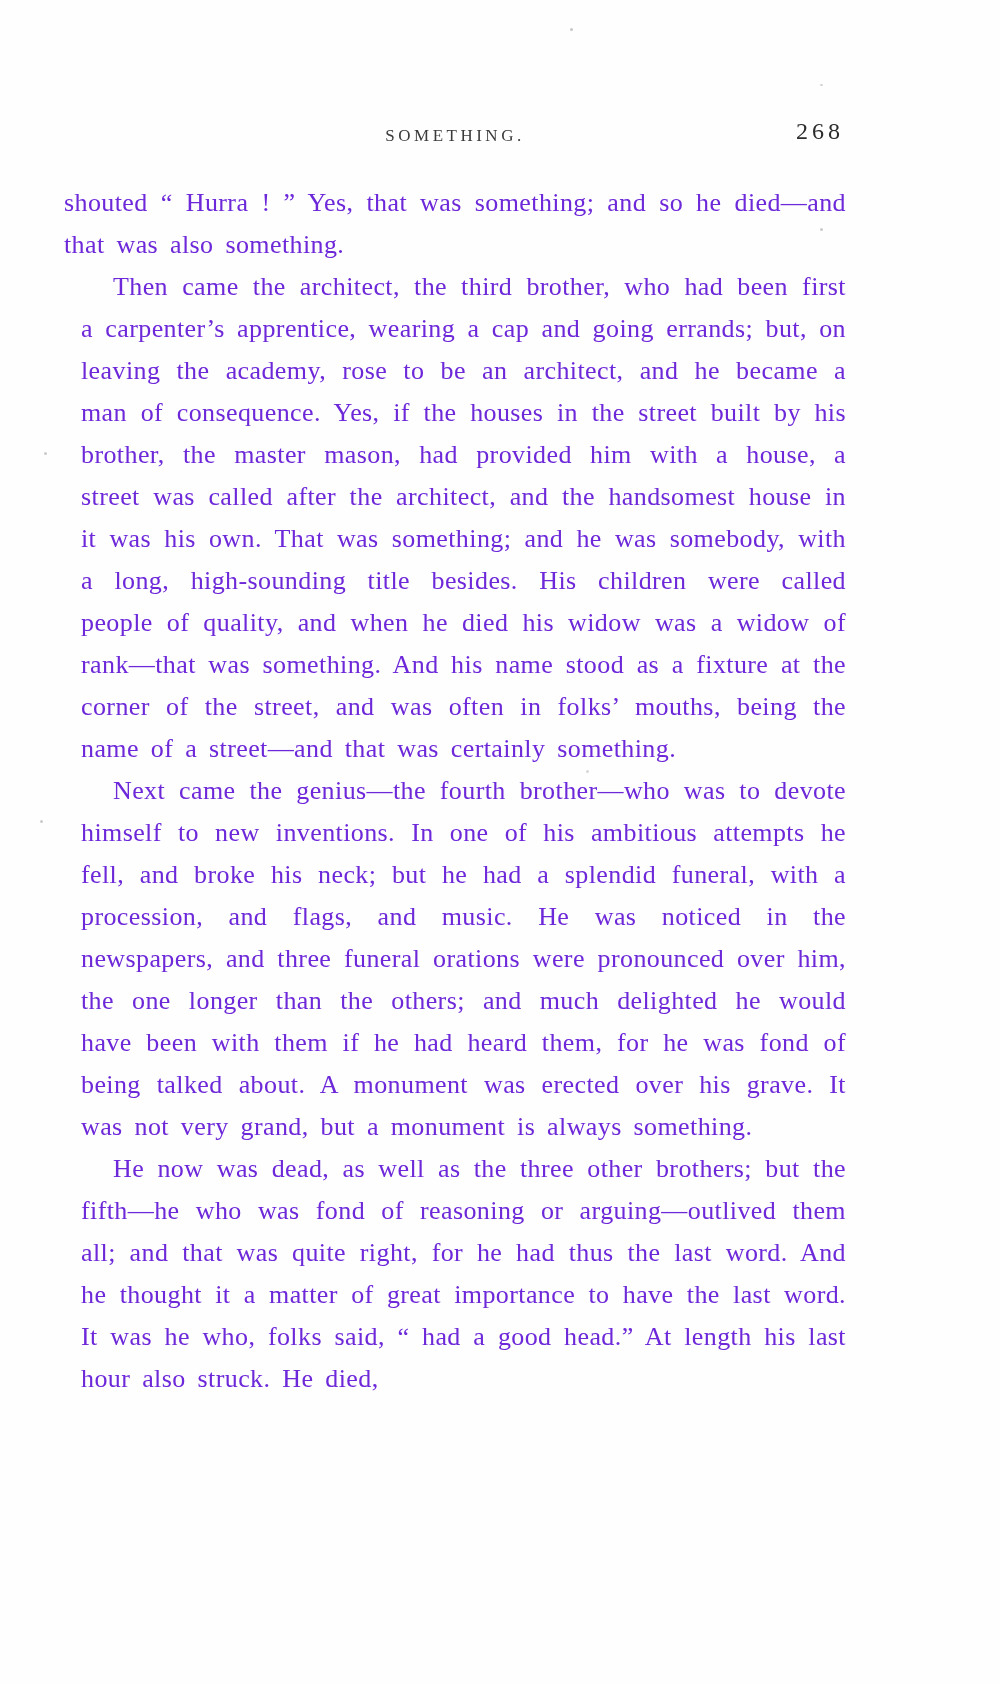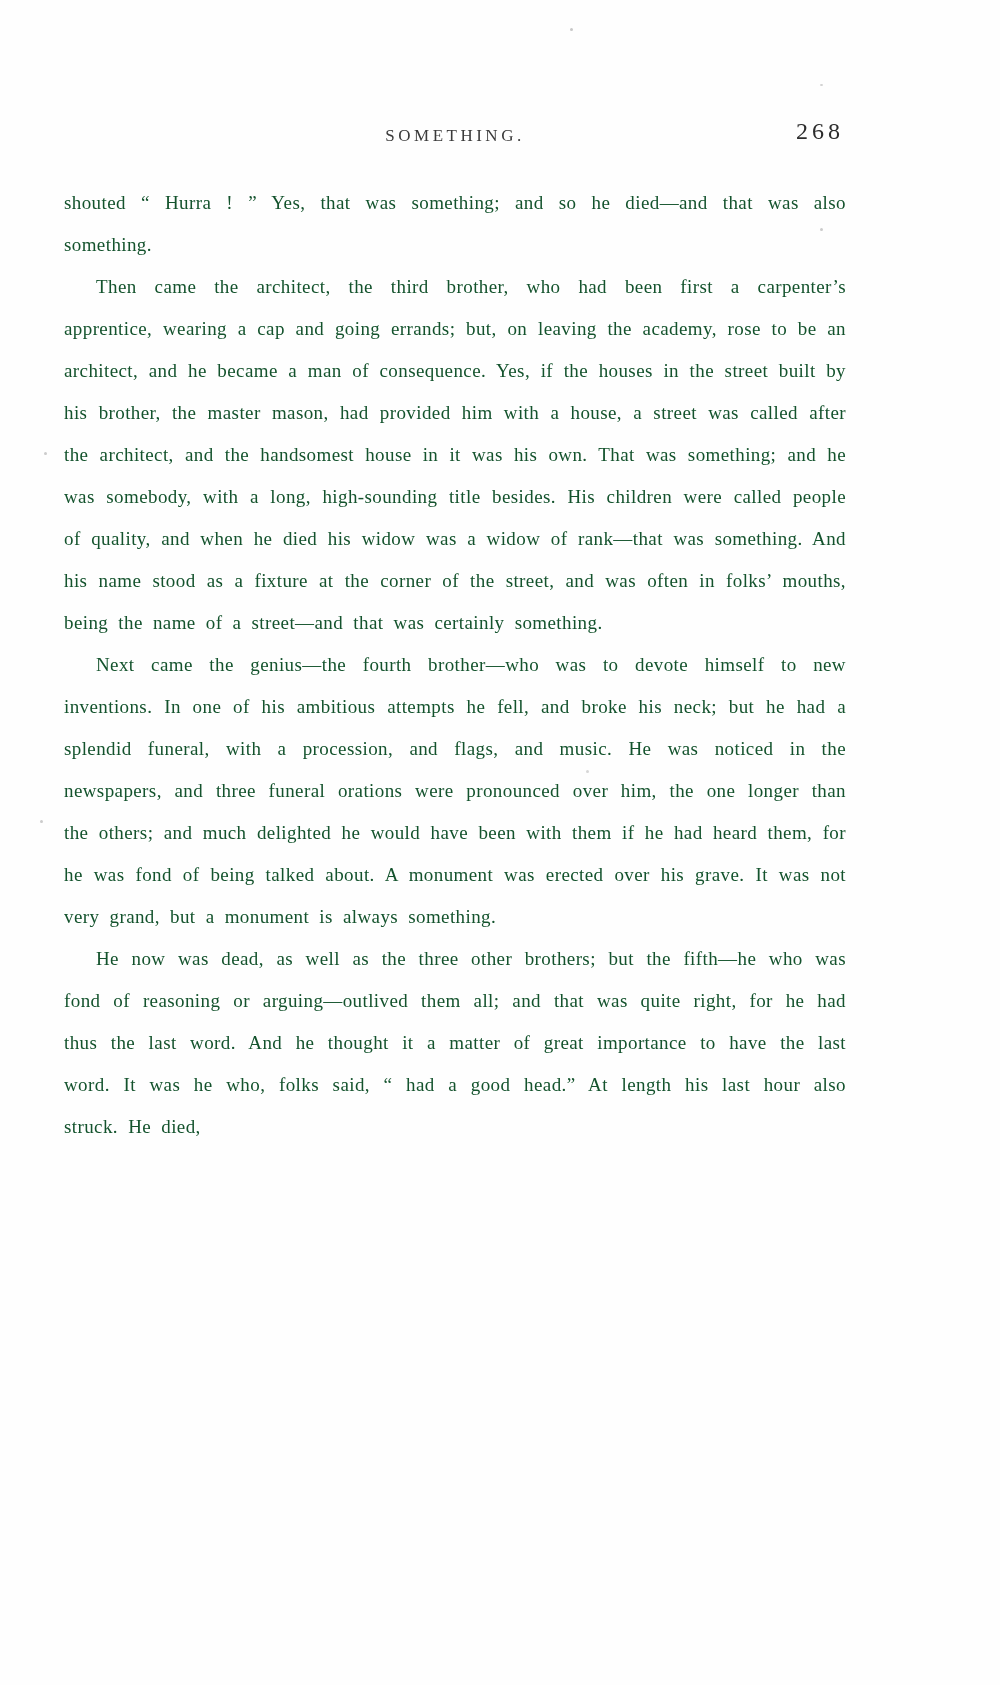--- a/index.html
+++ b/index.html
@@ -42,29 +42,30 @@
   .page-number {
     position: absolute;
     right: 2px;
     top: 0;
     font-size: 24px;
     letter-spacing: 4px;
     color: #2c2c2c;
   }
   .text-block p {
     margin: 0;
-    font-size: 19px;
+    font-size: 26px;
     line-height: 42px;
     text-align: justify;
     word-spacing: 5px;
     letter-spacing: 0.4px;
-    color: #14532d;
+    color: #6d28d9;
   }
   .text-block p.indent {
     text-indent: 32px;
+    margin-left: 17px;
   }
   
   .speck {
     position: absolute;
     background: #9a9a9a;
     border-radius: 50%;
   }
   .speck.s1 { left: 570px; top: 28px;  width: 3px; height: 3px; opacity: .55; }
   .speck.s2 { left: 820px; top: 84px;  width: 3px; height: 2px; opacity: .45; }
   .speck.s3 { left: 44px;  top: 452px; width: 3px; height: 3px; opacity: .5;  }

